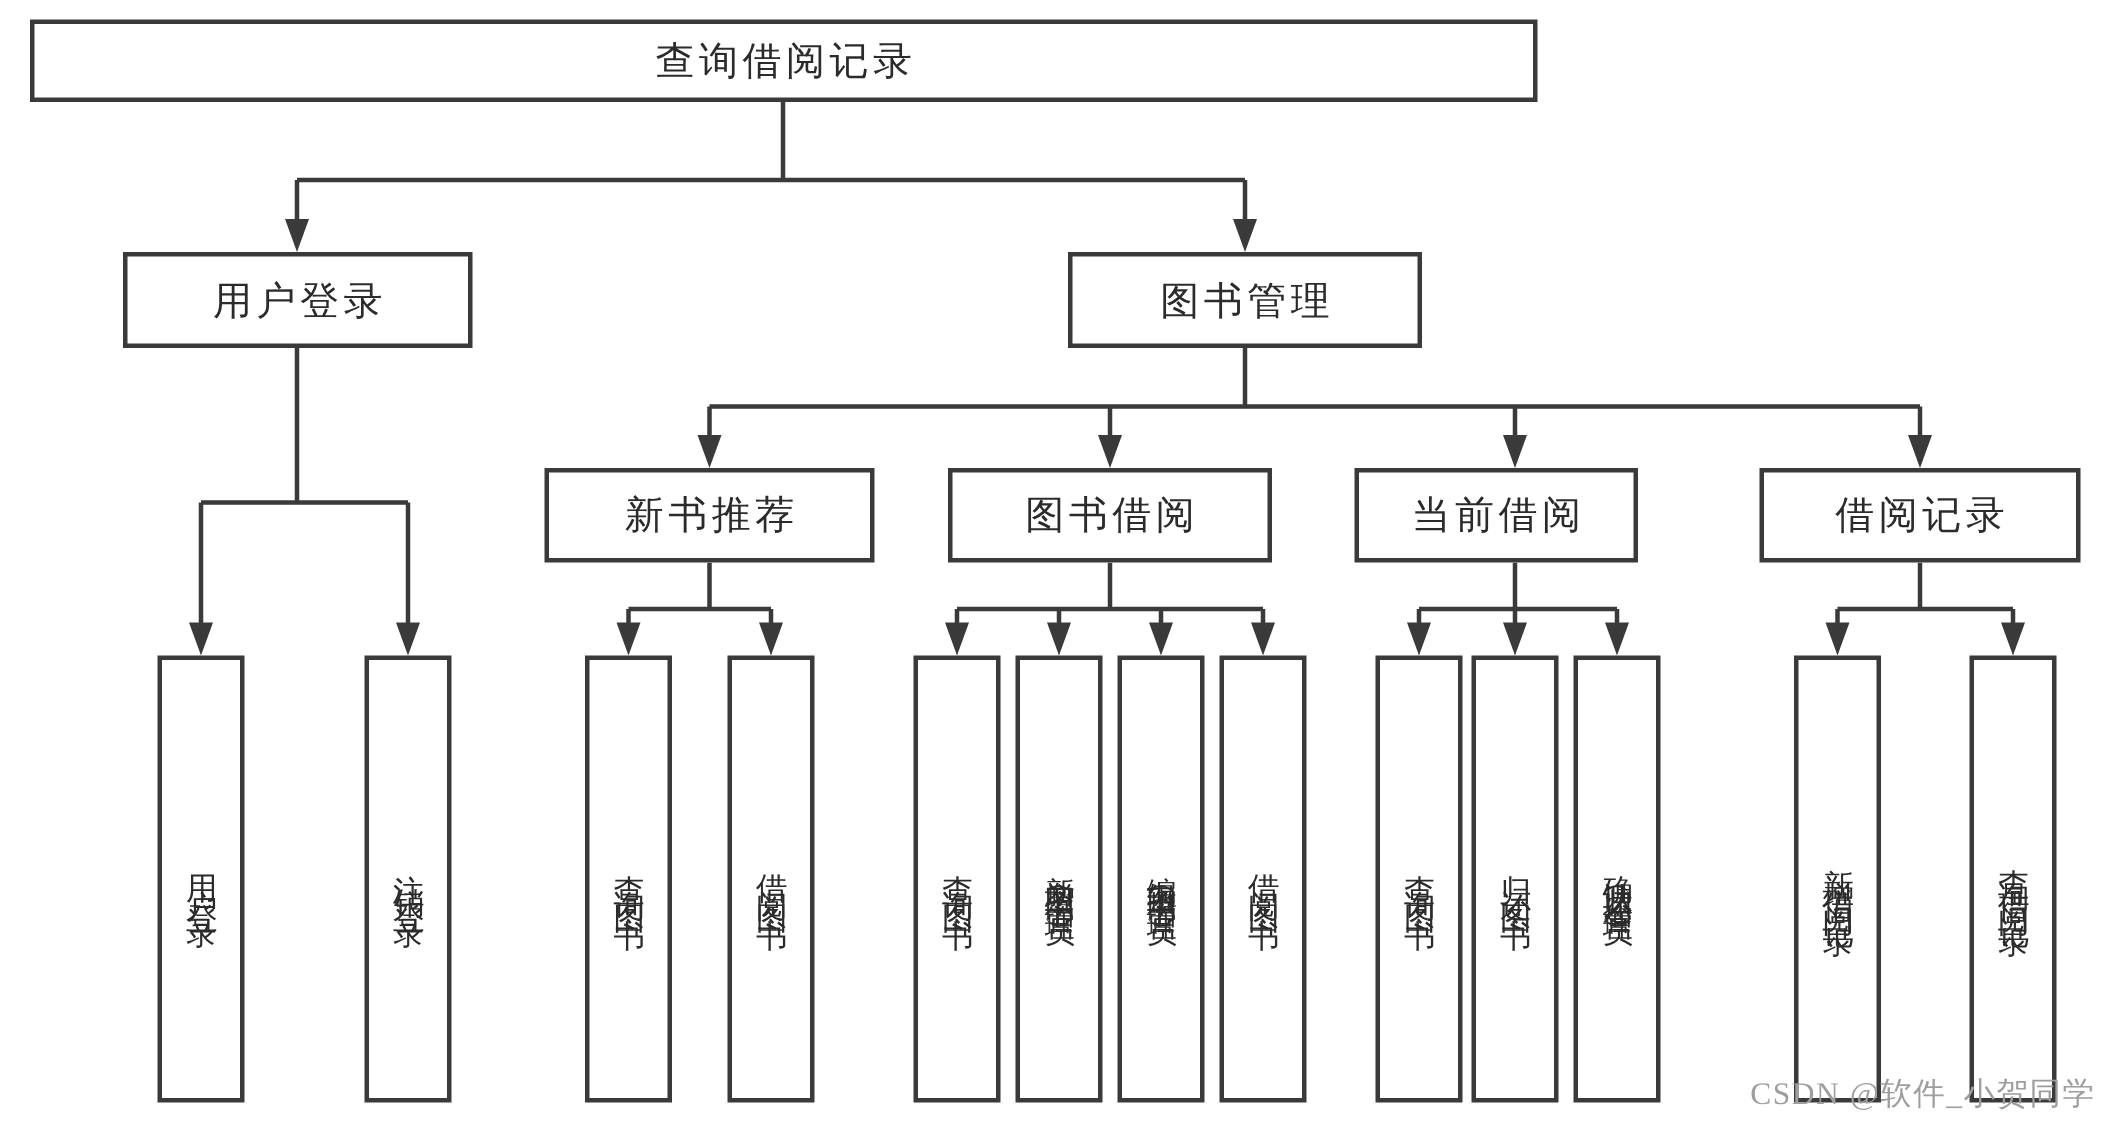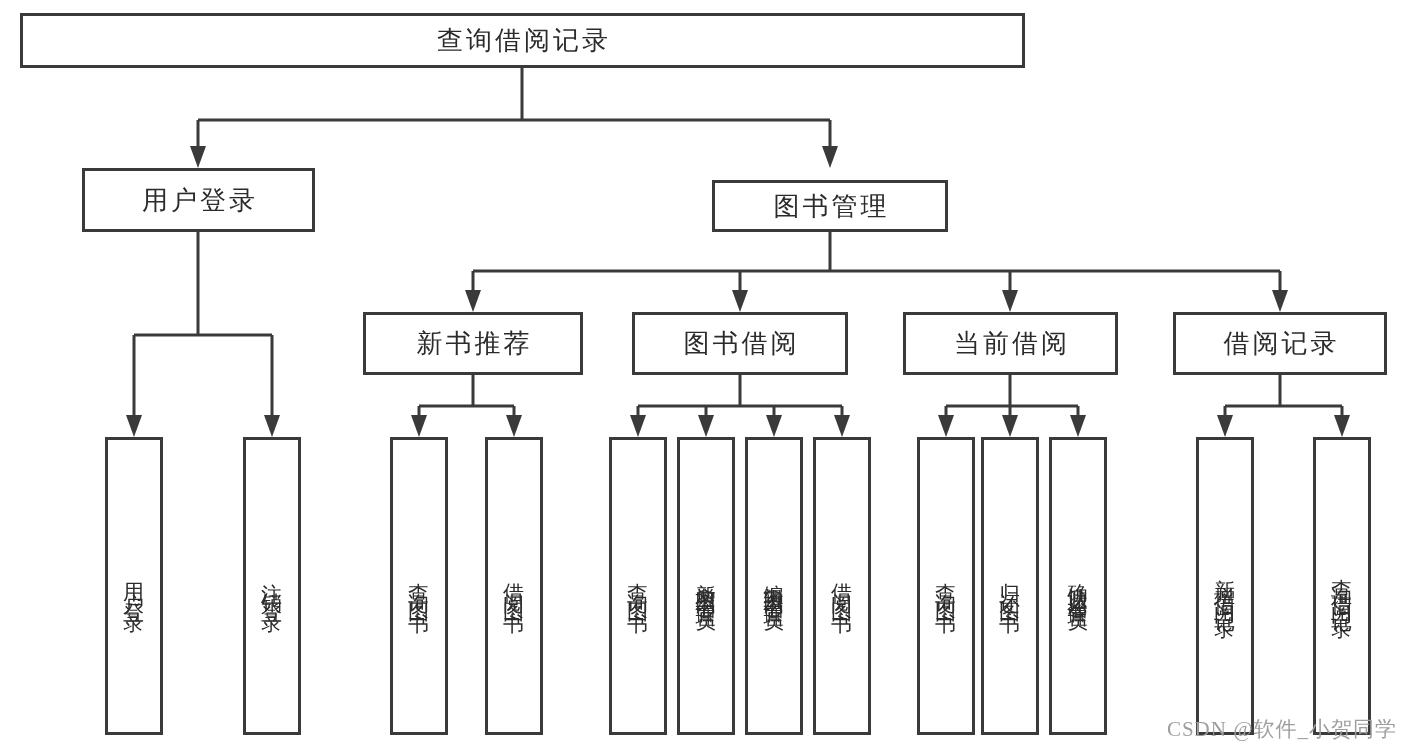--- a/index.html
+++ b/index.html
@@ -53,24 +53,24 @@
     line-height: 1;
     letter-spacing: 10px;
     white-space: nowrap;
   }
   .v-label.med  { letter-spacing: 8px; }
   .v-label.long { font-size: 20px; letter-spacing: 4px; }
 
   
   .n-root { left: 20px;  top: 13px;  width: 1005px; height: 55px; }
   .n-ul   { left: 82px;  top: 168px; width: 233px;  height: 64px; }
-  .n-bm   { left: 712px; top: 180px; width: 236px;  height: 52px; }
+  .n-bm   { left: 712px; top: 168px; width: 236px;  height: 64px; }
   .n-l3a  { left: 363px; top: 312px; width: 220px;  height: 63px; }
   .n-l3b  { left: 632px; top: 312px; width: 216px;  height: 63px; }
-  .n-l3c  { left: 903px; top: 312px; width: 215px;  height: 63px; }
+  .n-l3c  { left: 903px; top: 312px; width: 189px;  height: 63px; }
   .n-l3d  { left: 1173px;top: 312px; width: 214px;  height: 63px; }
   .leaf   { top: 437px; width: 58px; height: 298px; }
   .lf-1  { left: 105px; }
   .lf-2  { left: 243px; }
   .lf-3  { left: 390px; }
   .lf-4  { left: 485px; }
   .lf-5  { left: 609px; }
   .lf-6  { left: 677px; }
   .lf-7  { left: 745px; }
   .lf-8  { left: 813px; }

